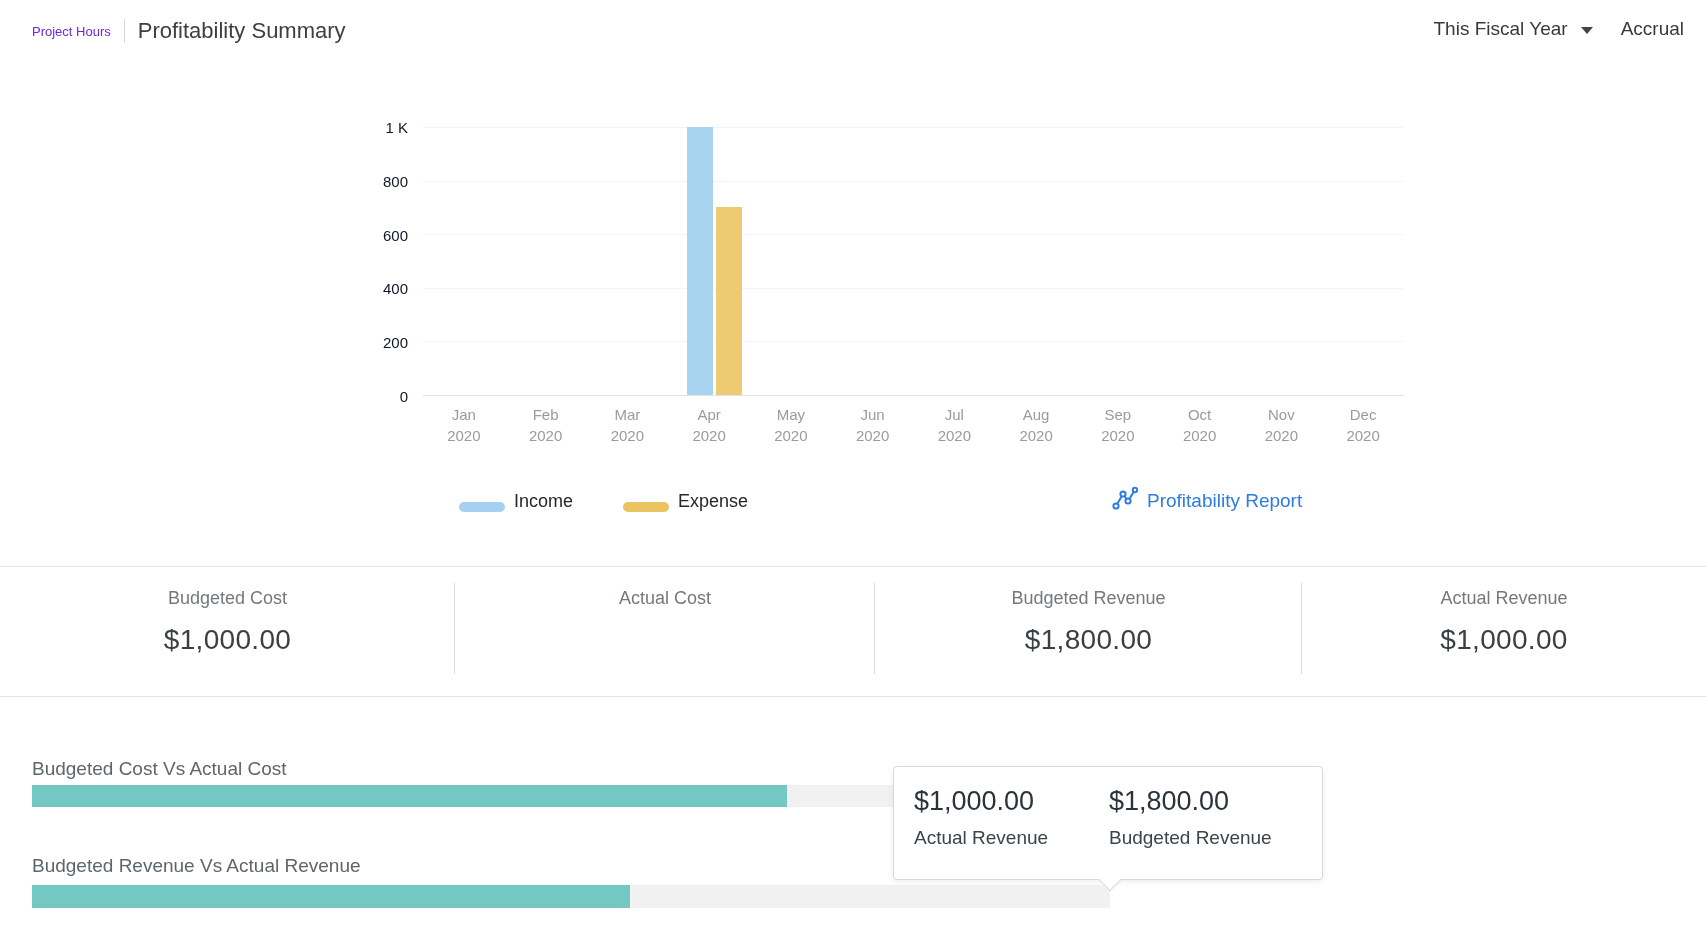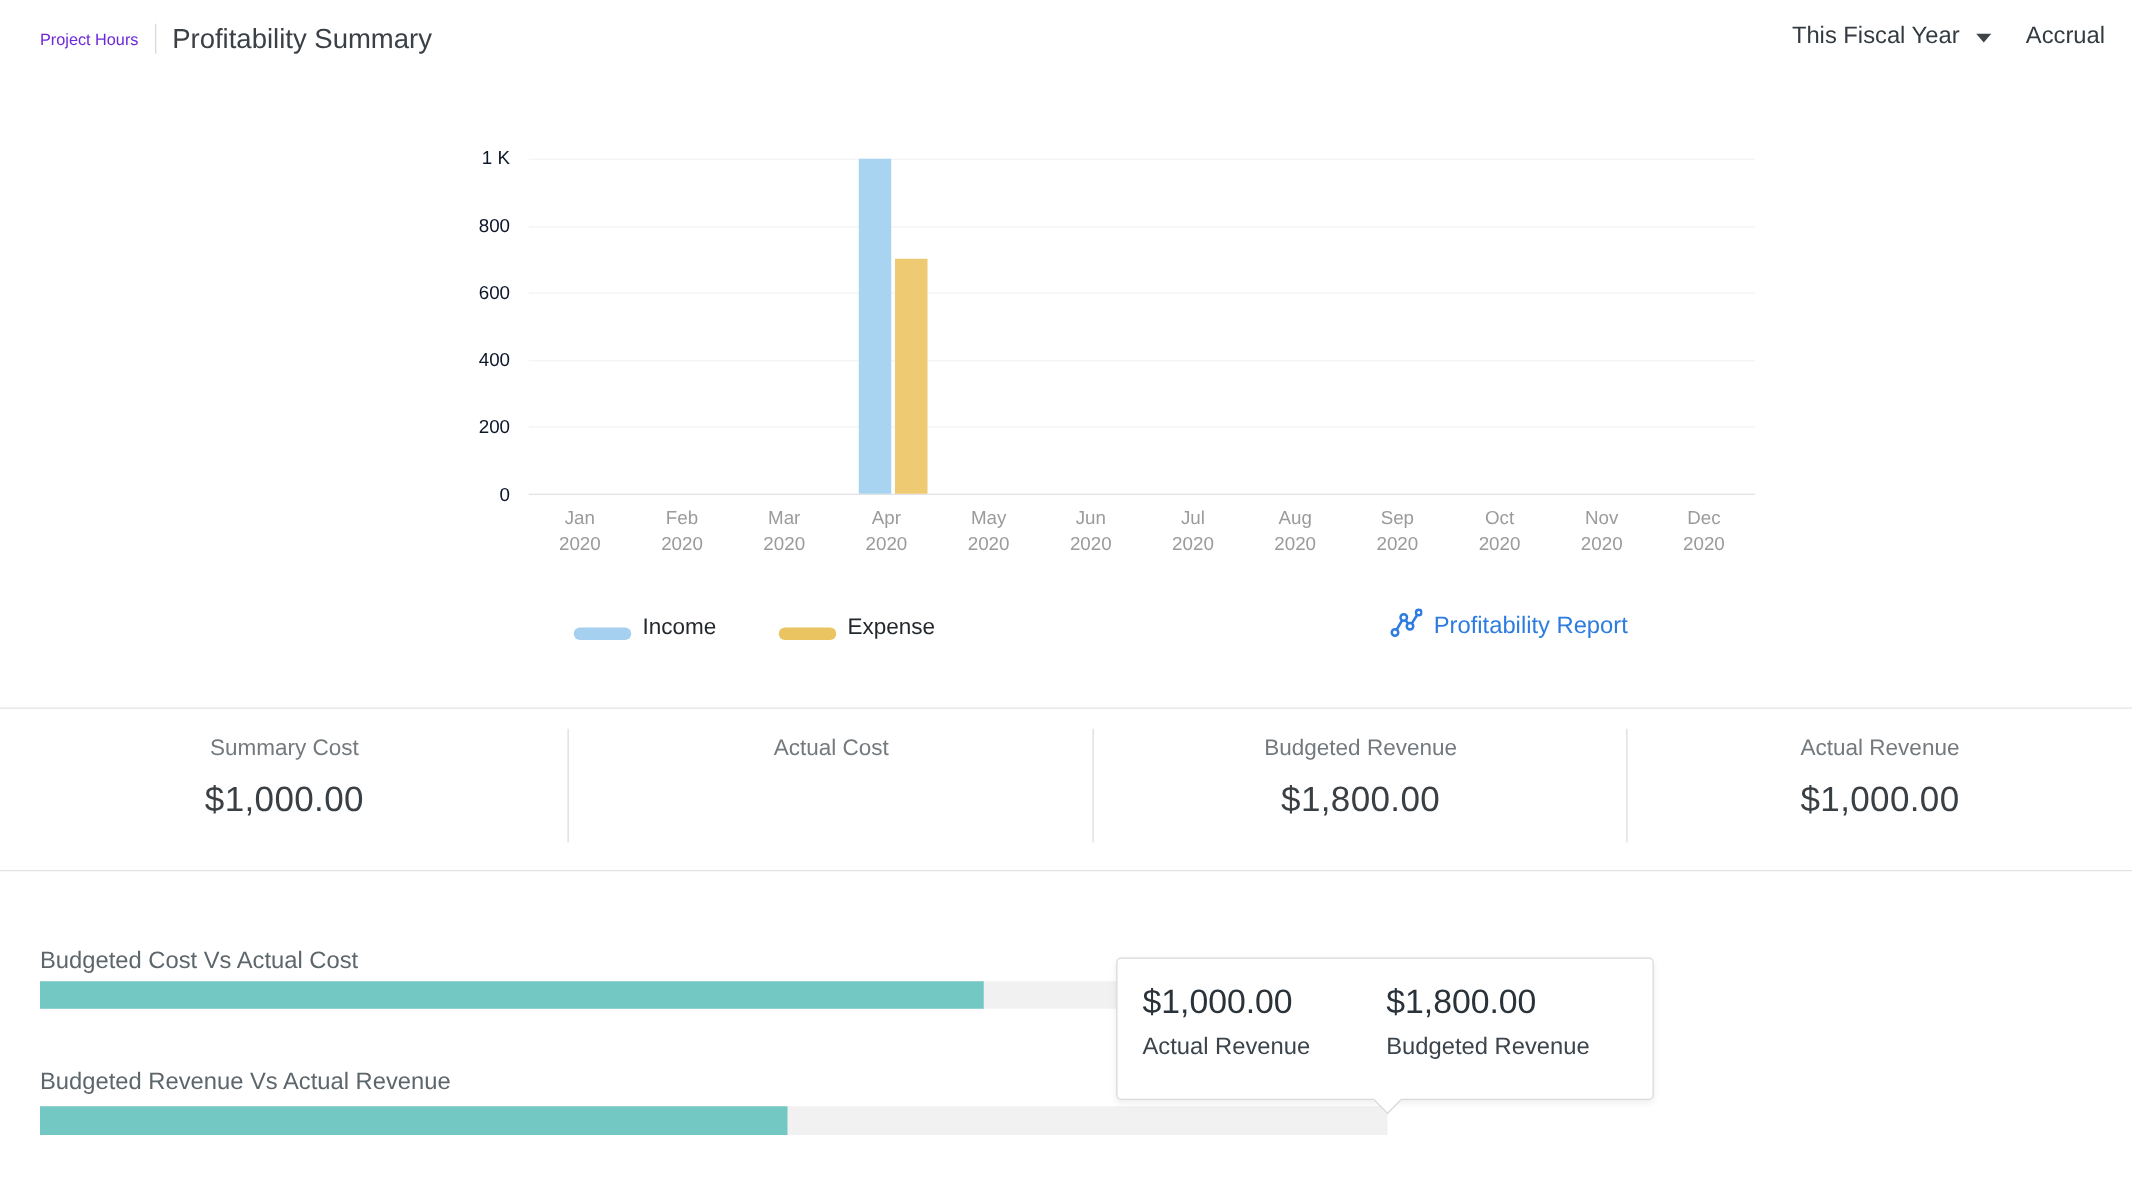--- a/index.html
+++ b/index.html
@@ -249,21 +249,21 @@
       <circle cx="4" cy="20" r="2.6" fill="#ffffff" stroke="#2d7ce0" stroke-width="2"></circle>
       <circle cx="11" cy="8" r="2.6" fill="#ffffff" stroke="#2d7ce0" stroke-width="2"></circle>
       <circle cx="16" cy="15" r="2.6" fill="#ffffff" stroke="#2d7ce0" stroke-width="2"></circle>
       <circle cx="23" cy="4" r="2.2" fill="#ffffff" stroke="#2d7ce0" stroke-width="2"></circle>
     </svg>
     <span class="report-link-text">Profitability Report</span>
   </div>
 
   <div class="summary">
     <div class="card">
-      <div class="card-label">Summary Cost</div>
+      <div class="card-label">Budgeted Cost</div>
       <div class="card-value">$1,000.00</div>
     </div>
     <div class="card">
       <div class="card-label">Actual Cost</div>
     </div>
     <div class="card">
       <div class="card-label">Budgeted Revenue</div>
       <div class="card-value">$1,800.00</div>
     </div>
     <div class="card">

